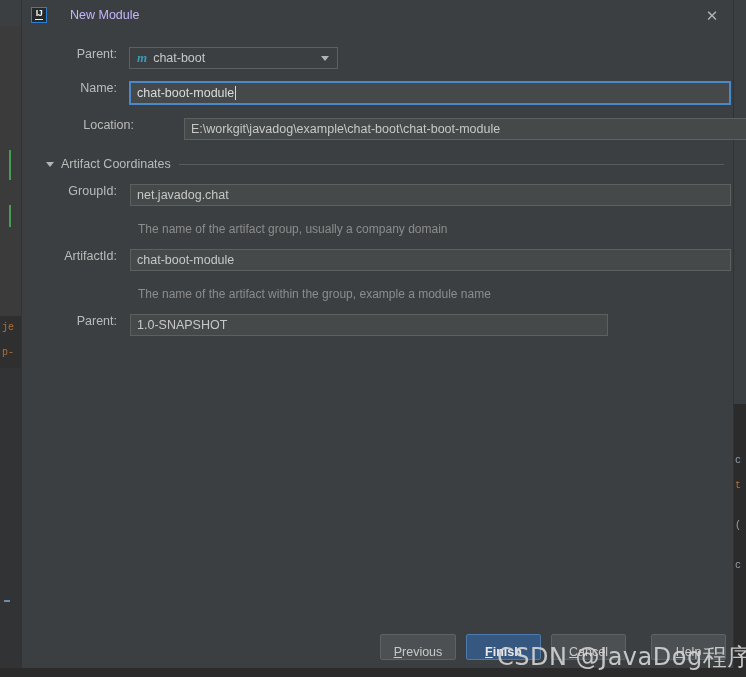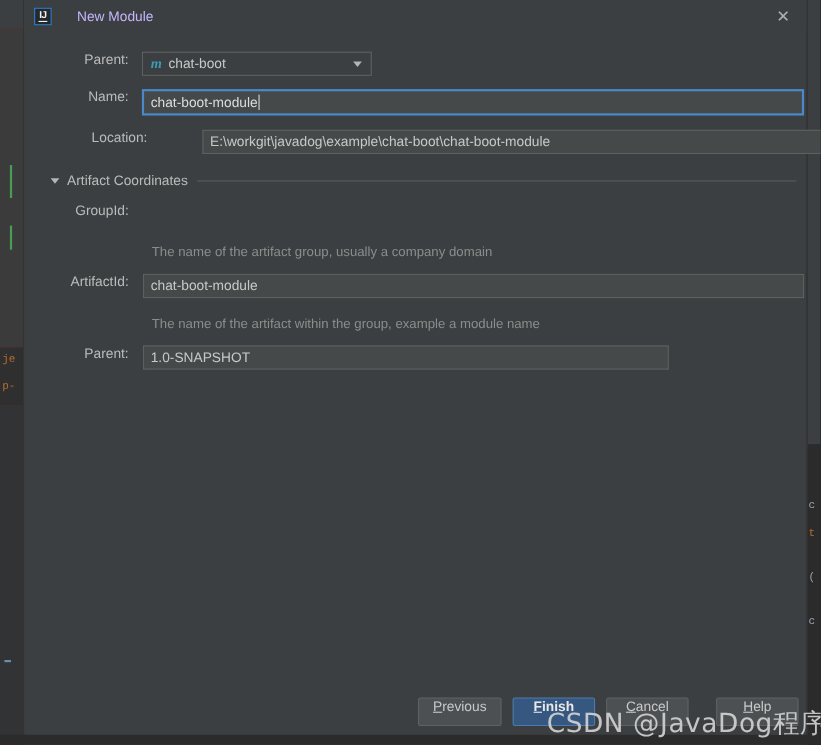--- a/index.html
+++ b/index.html
@@ -246,21 +246,21 @@
 
   
   .btn {
     height: 26px;
     background: #4c5052;
     border: 1px solid #5e6264;
     border-radius: 2px;
     color: #c9c9c9;
     font-size: 12.5px;
     display: flex;
-    align-items: flex-start;
+    align-items: flex-end;
     justify-content: center;
     cursor: pointer;
     position: absolute;
     user-select: none;
   }
   .btn.default {
     background: #365880;
     border: 1px solid #4c7aad;
     color: #e8e8e8;
   }
@@ -354,20 +354,23 @@
       </div>
 
       <div class="section-head" style="left:24px; top:128px;">
         <span class="tri"></span>
         <span class="section-title">Artifact Coordinates</span>
         <span class="sep-line"></span>
       </div>
 
       <div class="row" style="left:11px; top:155px;">
         <div class="lbl" style="width:84px;">GroupId:</div>
+        <div class="field" style="margin-left:13px; width:601px;">
+          <span>net.javadog.chat</span>
+        </div>
       </div>
       <div class="hint" style="left:116px; top:193px;">The name of the artifact group, usually a company domain</div>
 
       <div class="row" style="left:11px; top:220px;">
         <div class="lbl" style="width:84px;">ArtifactId:</div>
         <div class="field" style="margin-left:13px; width:601px;">
           <span>chat-boot-module</span>
         </div>
       </div>
       <div class="hint" style="left:116px; top:258px;">The name of the artifact within the group, example a module name</div>

